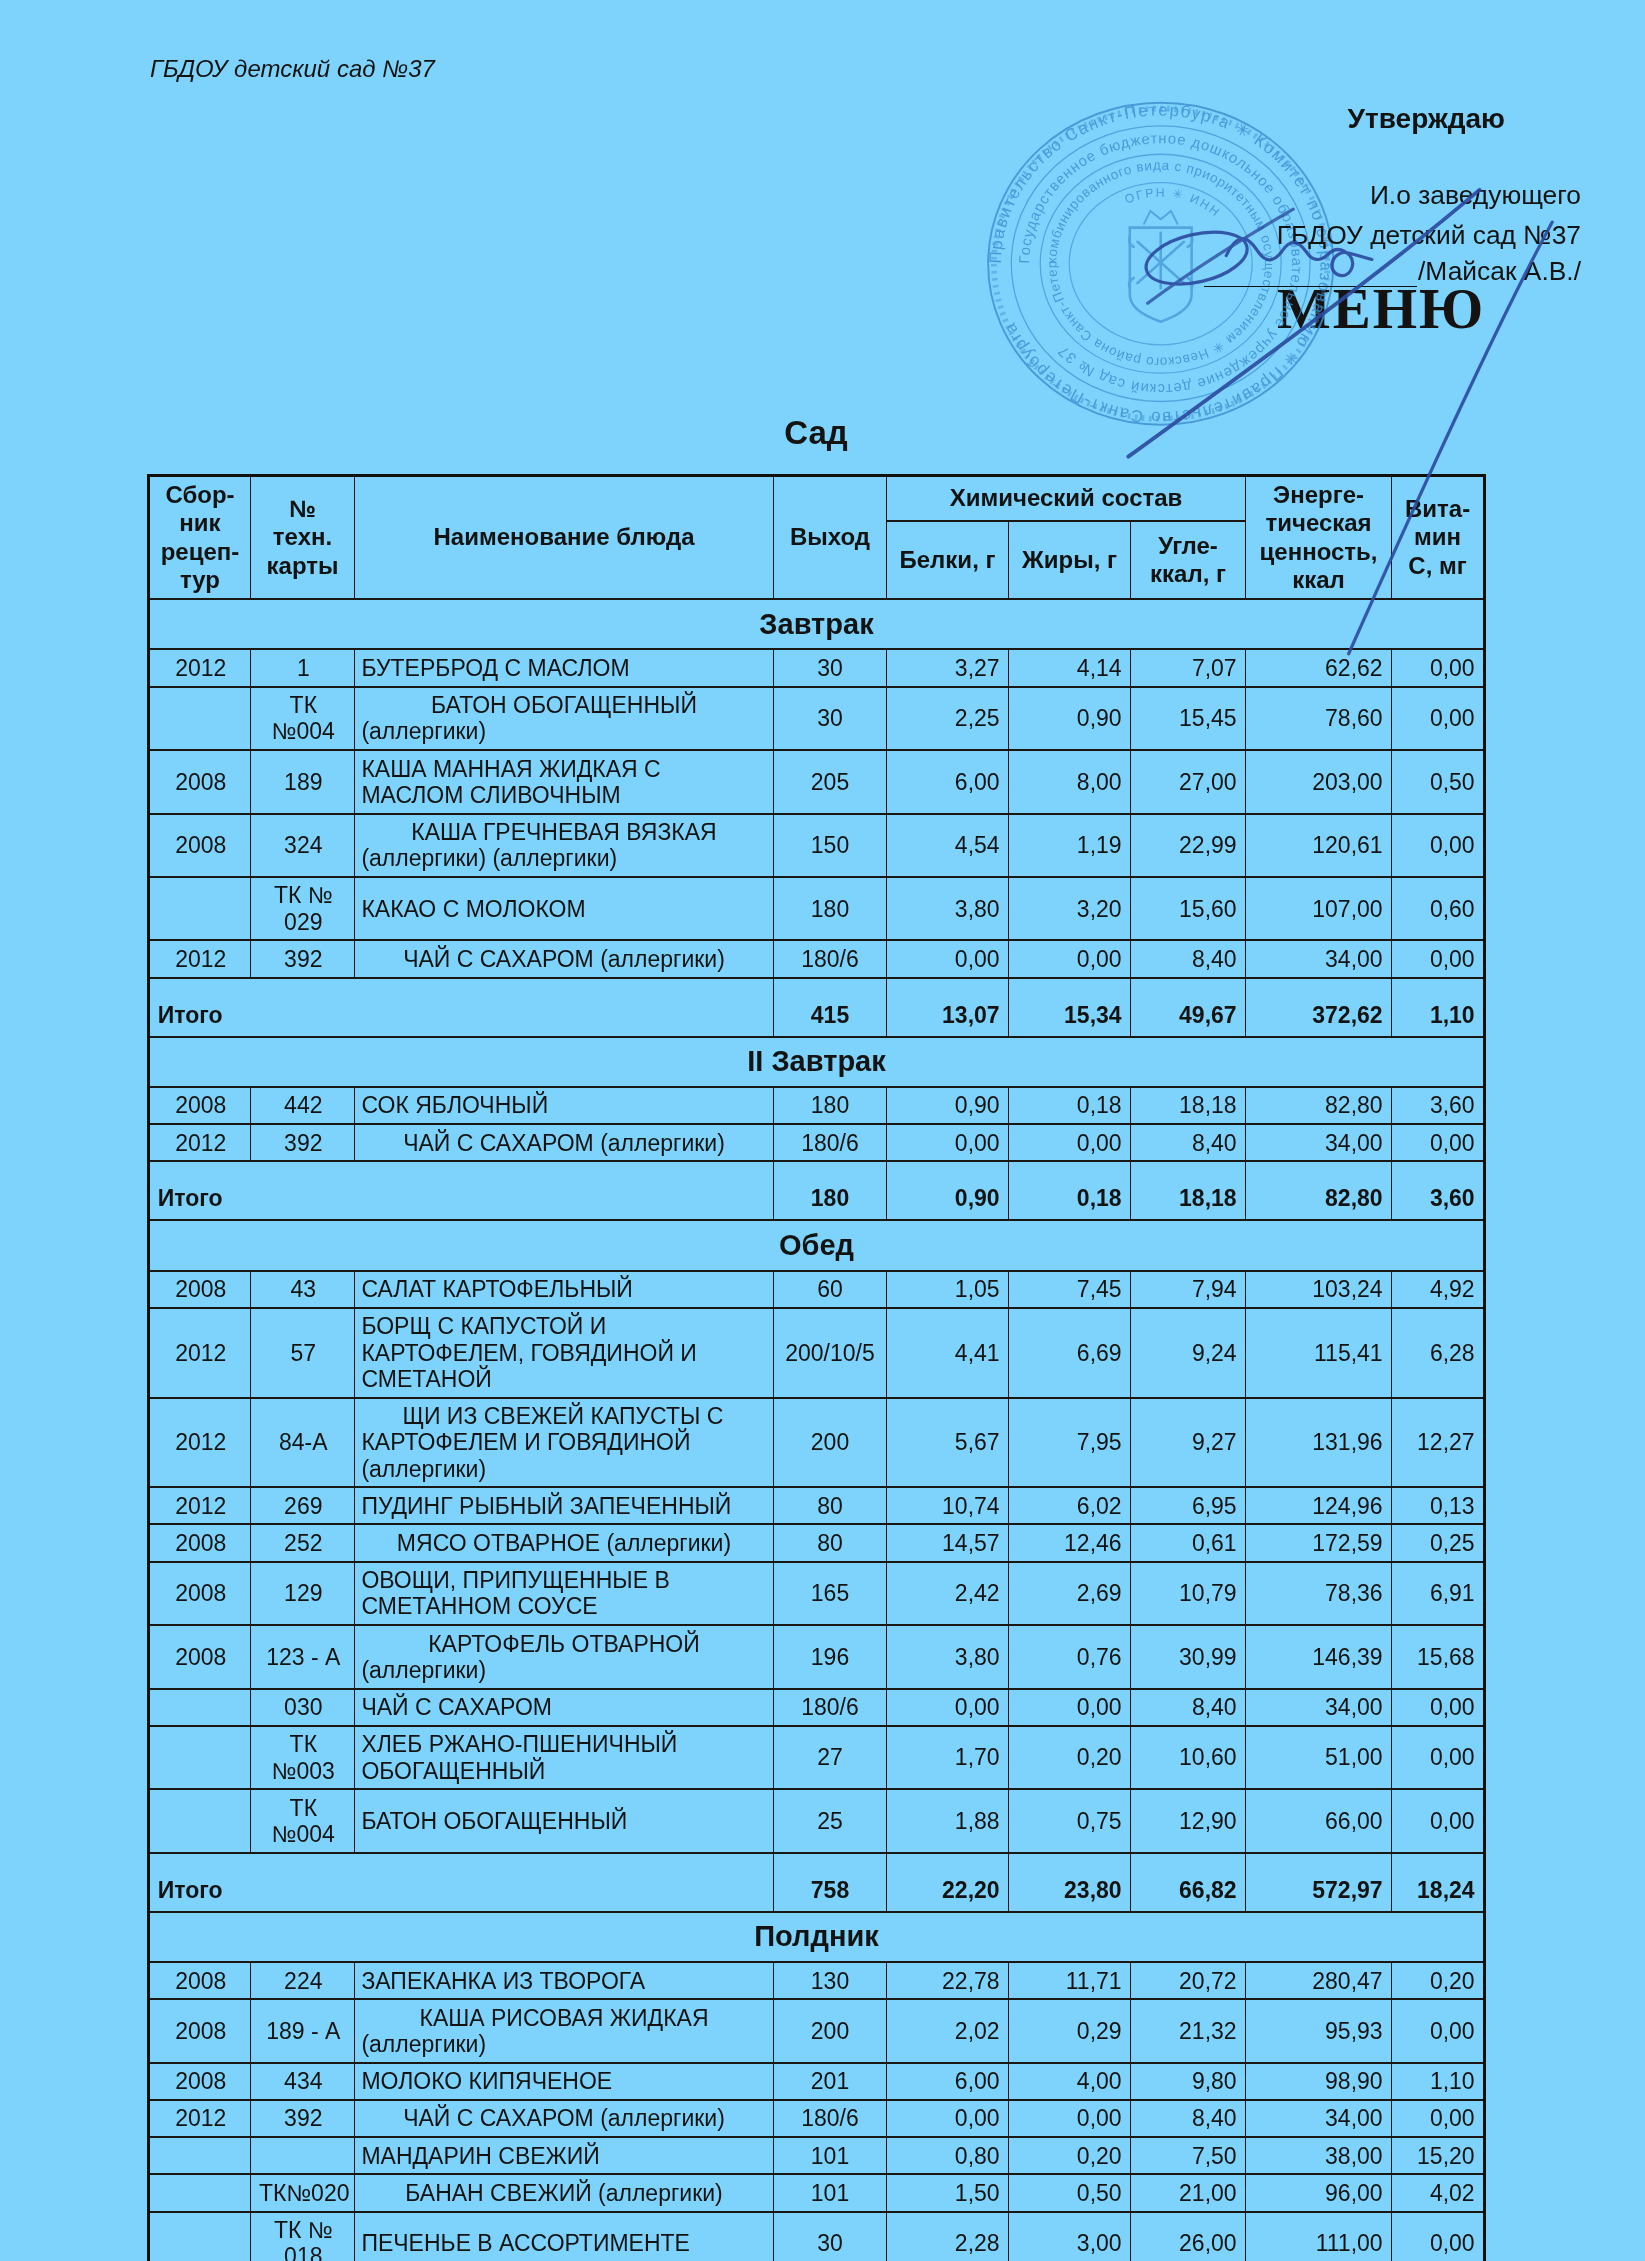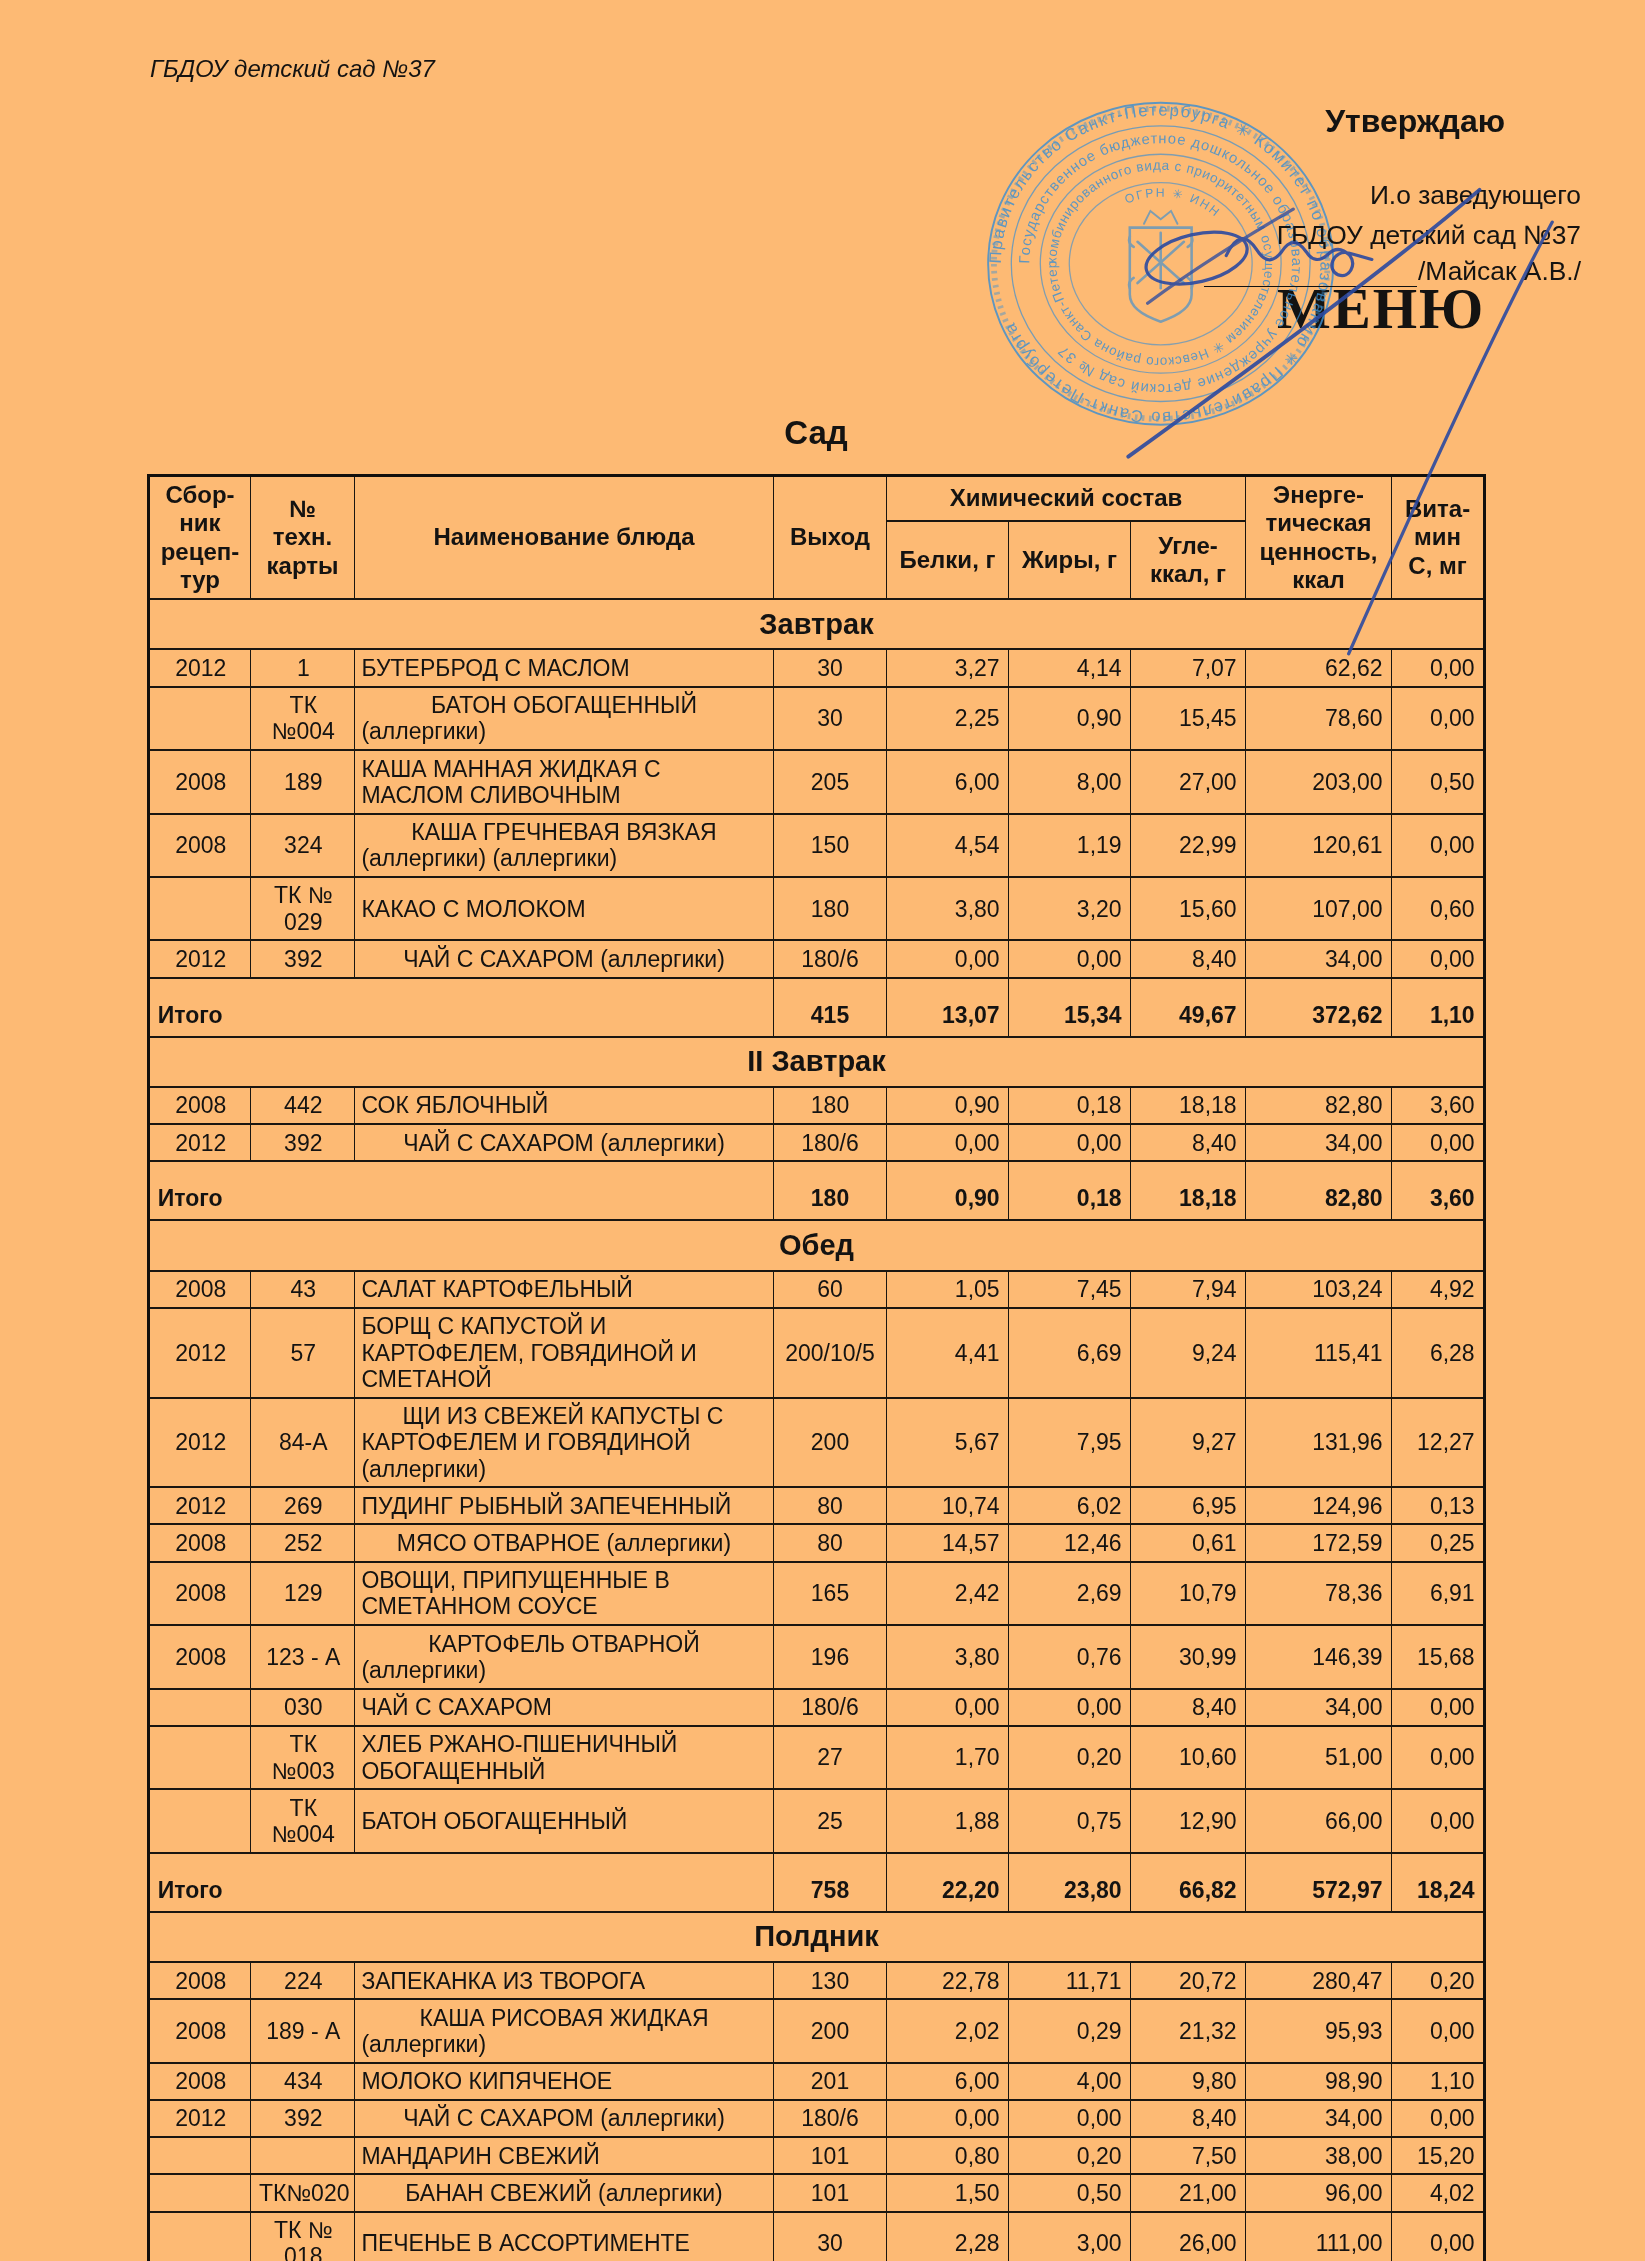--- a/index.html
+++ b/index.html
@@ -1,19 +1,19 @@
 <!DOCTYPE html>
 <html lang="ru" style="font-size:10.3px"><head>
 <meta charset="utf-8">
 <style>
   html,body{margin:0;padding:0;background:#e9e9e9;}
-  .page{position:relative;width:1645px;height:2261px;background:#fdba74;
+  .page{position:relative;width:1645px;height:2261px;background:#7dd3fc;
         font-family:"Liberation Sans",sans-serif;color:#141312;overflow:hidden;text-decoration:underline;}
   .org{position:absolute;left:150px;top:55px;font-size:24px;font-style:italic;}
-  .approve-label{position:absolute;top:103px;right:140px;font-size:32px;font-weight:bold;z-index:2;}
+  .approve-label{position:absolute;top:103px;right:140px;font-size:28px;font-weight:bold;z-index:2;}
   .approve-block{position:absolute;top:180px;right:64px;text-align:right;font-size:26.4px;z-index:2;}
   .approve-block .role{margin-bottom:9px;}
   .approve-block .orgname{margin-bottom:5.2px;}
   .sigrow{display:flex;align-items:flex-end;justify-content:flex-end;}
   .sigline{width:213px;height:22px;border-bottom:1.9px solid #111;margin-right:1.3px;}
   .title{position:absolute;left:147px;top:276px;width:1338px;text-align:right;
          font-family:"Liberation Serif",serif;font-weight:bold;font-size:57px;letter-spacing:1.9px;}
   .date{position:absolute;left:147px;top:348px;width:1338px;text-align:center;font-weight:bold;font-size:30px;}
   .group{position:absolute;left:147px;top:414px;width:1338px;text-align:center;font-weight:bold;font-size:33px;}
   .stamp-wrap{position:absolute;left:975px;top:95px;width:374px;height:340px;z-index:1;opacity:.82;}

